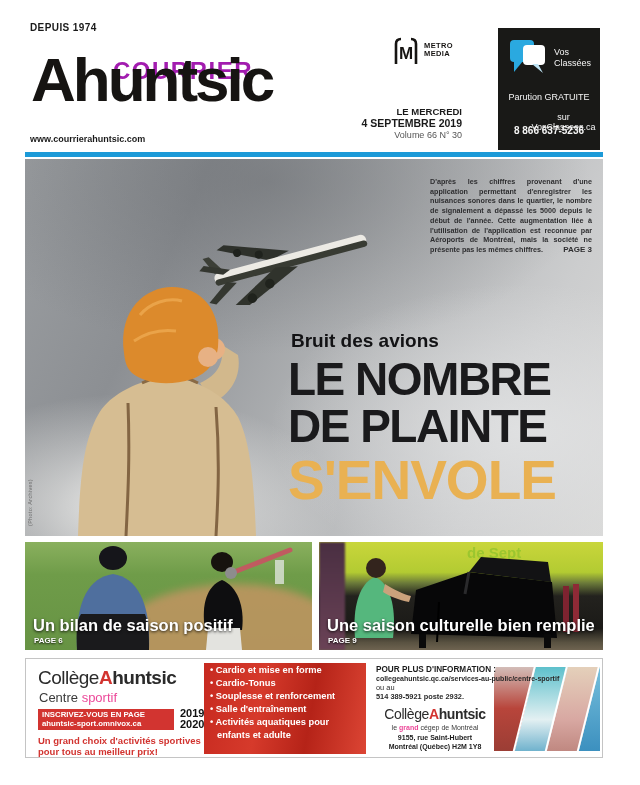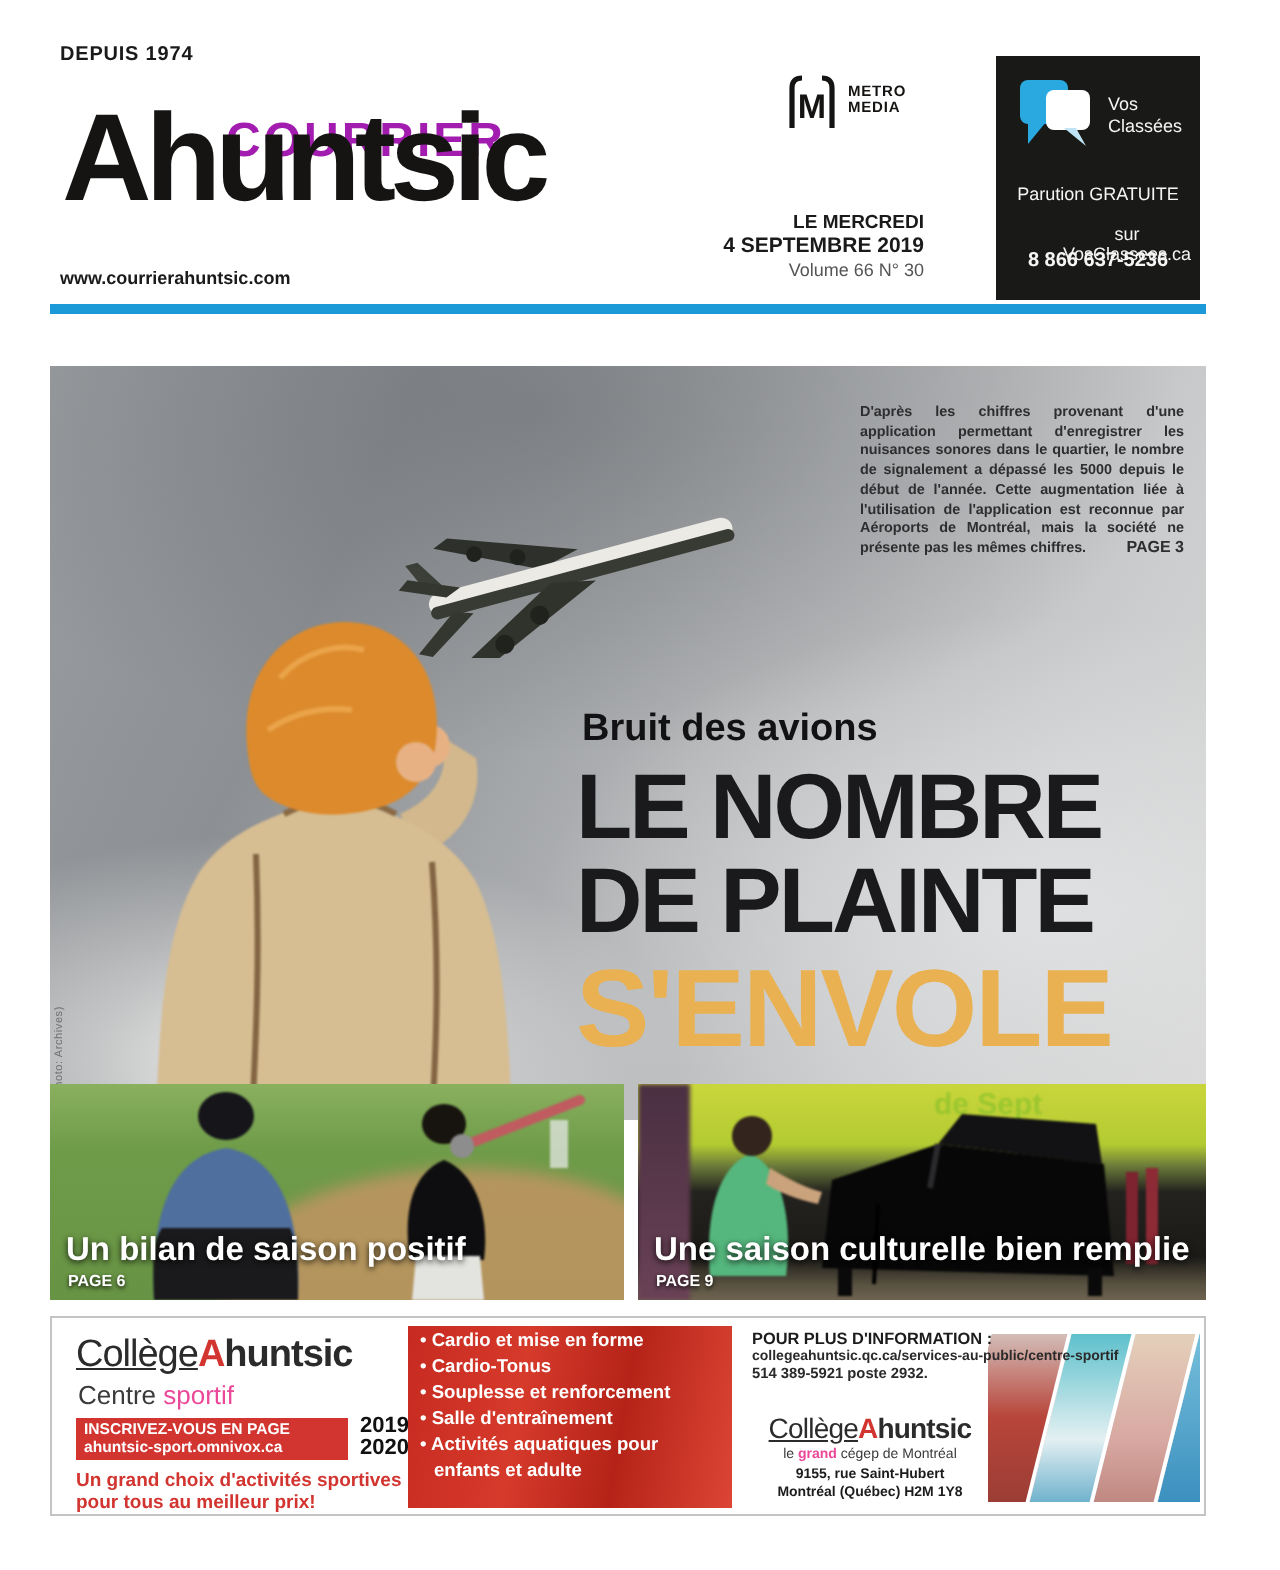--- a/index.html
+++ b/index.html
@@ -33,21 +33,20 @@
 
   .blueline { left:25px; top:152px; width:578px; height:5px; background:#1c9ad8; }
 
   
   .photo-main { left:25px; top:159px; width:578px; height:377px; overflow:hidden;
     background:
       radial-gradient(ellipse 300px 160px at 18% 92%, rgba(238,238,236,.95), rgba(238,238,236,0) 70%),
       radial-gradient(ellipse 360px 210px at 86% 72%, rgba(226,227,228,.85), rgba(226,227,228,0) 70%),
       radial-gradient(ellipse 430px 230px at 42% 6%, rgba(104,107,111,.55), rgba(104,107,111,0) 75%),
       linear-gradient(115deg,#9b9ea1 0%,#8c8f93 25%,#b2b4b6 55%,#cccdce 80%,#d8d8d7 100%);
-    margin-top: 24px;
   }
   .credit { left:2px; bottom:10px; writing-mode:vertical-rl; transform:rotate(180deg);
             font-size:5.5px; color:#6f6f6f; letter-spacing:.3px; }
   .plane  { left:170px; top:58px; width:190px; height:88px; }
   .boy    { left:25px; top:116px; width:235px; height:261px; }
 
   .teaser { left:405px; top:18px; width:162px; height:80px; font-size:7.2px; font-weight:700;
             line-height:9.7px; color:#2e2e30; text-align:justify; }
   .p3 { position:absolute; right:0; bottom:2px; font-size:8px; font-weight:700; }
 
@@ -69,21 +68,21 @@
                   opacity:.75; filter:blur(.6px); }
   .cap     { left:8px; bottom:15px; font-size:16.5px; font-weight:700; color:#fff;
              text-shadow:0 1px 3px rgba(0,0,0,.85); white-space:nowrap; }
   .cappage { left:9px; bottom:5px; font-size:8px; font-weight:700; color:#fff;
              text-shadow:0 1px 2px rgba(0,0,0,.85); }
   .figures { left:0; top:0; width:100%; height:100%; }
 
   
   .ad { left:25px; top:658px; width:578px; height:100px; background:#fff; border:1px solid #c4c4c4; }
   .ad-logo1 { left:12px; top:8px; font-size:19px; letter-spacing:-.5px; }
-  .lg-reg  { font-weight:500; color:#2b2b2b;text-decoration:underline; }
+  .lg-reg  { font-weight:500; color:#2b2b2b; }
   .lg-a    { font-weight:700; color:#d23430; }
   .lg-bold { font-weight:700; color:#2b2b2b; }
   .ad-sub  { left:13px; top:31px; font-size:13px; color:#3a3a3a; }
   .red     { color:#ec4899; }
   .ad-redbar { left:12px; top:50px; width:136px; height:21px; background:#d23430; color:#fff;
                padding:2px 4px; font-size:7.8px; font-weight:700; line-height:8.6px; }
   .ad-years  { left:154px; top:49px; font-size:11px; font-weight:700; line-height:11px; color:#111; }
   .ad-tagline{ left:12px; top:76px; font-size:9.5px; font-weight:700; color:#d23430; line-height:11px; width:165px; }
 
   .ad-bullets { left:178px; top:4px; width:162px; height:91px; color:#fff; padding:1px 6px;
@@ -261,20 +260,21 @@
         <li>Cardio-Tonus</li>
         <li>Souplesse et renforcement</li>
         <li>Salle d'entraînement</li>
         <li>Activités aquatiques pour enfants et adulte</li>
       </ul>
     </div>
 
     <div class="abs ad-info">
       <div class="i1">POUR PLUS D'INFORMATION :</div>
       <div class="i2">collegeahuntsic.qc.ca/services-au-public/centre-sportif</div>
+      <div class="i3">ou au</div>
       <div class="i4">514 389-5921 poste 2932.</div>
     </div>
 
     <div class="abs ad-block3">
       <div class="ad-logo2">
         <span class="lg-reg">Collège</span><span class="lg-a">A</span><span class="lg-bold">huntsic</span>
       </div>
       <div class="ad-slogan">
         <span>le </span><span class="red" style="font-weight:700">grand</span><span> cégep de Montréal</span>
       </div>

